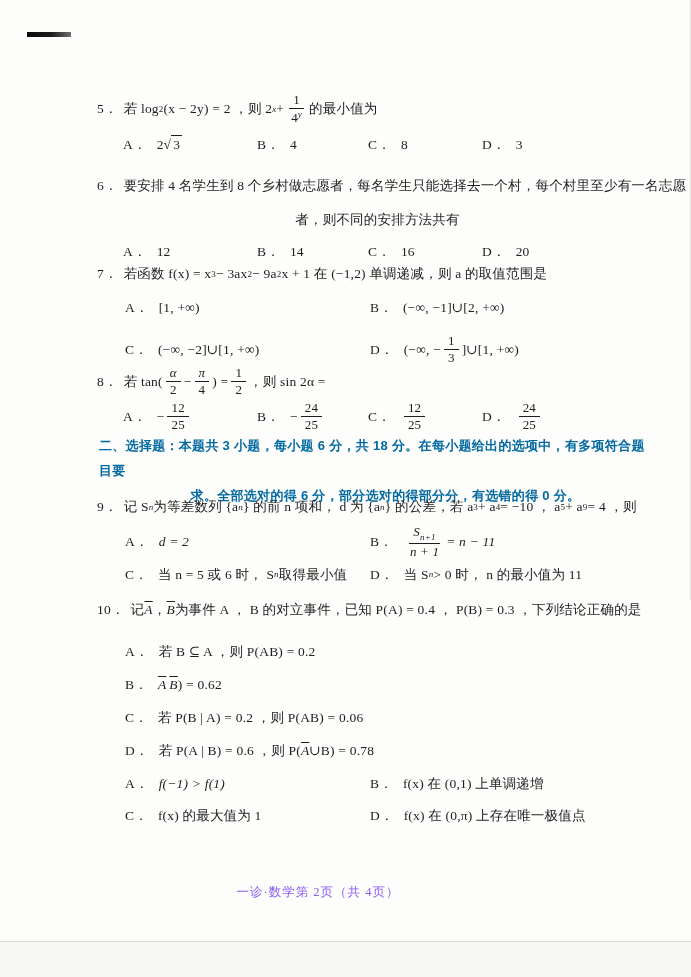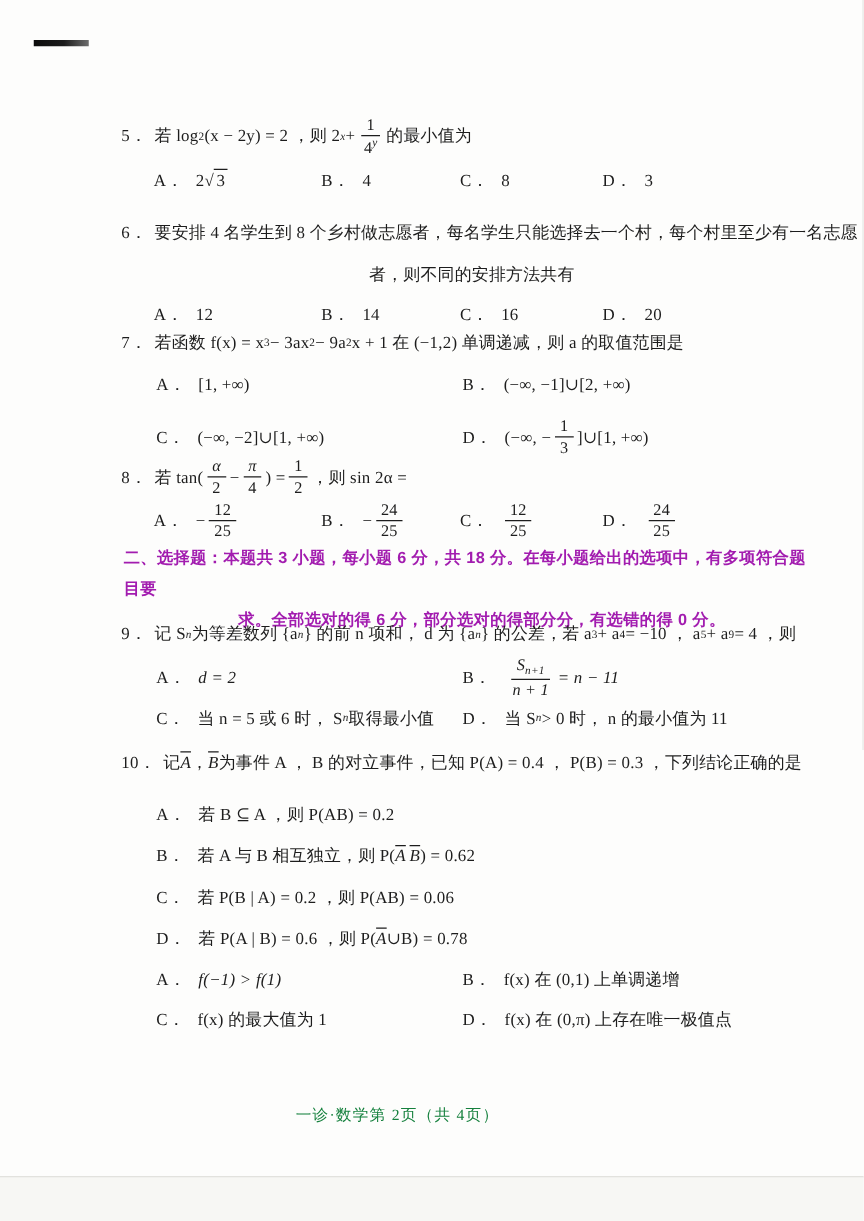--- a/index.html
+++ b/index.html
@@ -36,23 +36,23 @@
   .ov + .ov { margin-left:3px; }
 
   .orow4 { display:grid; grid-template-columns:134px 111px 114px 1fr; margin-left:26px; }
   .orow2 { display:grid; grid-template-columns:245px 1fr; margin-left:28px; }
   .optcol { margin-left:28px; }
   .opt { display:flex; align-items:center; white-space:nowrap; }
   .olab { margin-right:10px; }
 
   .sec { position:absolute; left:99px; right:36px;
          font-family:"Liberation Sans","DejaVu Sans",sans-serif;
-         font-weight:700; font-size:13px; line-height:25px; letter-spacing:.3px; color:#a21caf; }
+         font-weight:700; font-size:13px; line-height:25px; letter-spacing:.3px; color:#0369a1; }
   .footer { position:absolute; top:884px; left:0; width:636px; text-align:center;
-            font-size:12.5px; letter-spacing:1px; color:#15803d; }
+            font-size:12.5px; letter-spacing:1px; color:#8b5cf6; }
 </style>
 </head>
 <body>
 
 <div class="page">
 
   <div class="corner-mark"></div>
   <div class="right-edge"></div>
 
   <div class="blk" style="top:93px">
@@ -273,21 +273,20 @@
       <span class="ov it">B</span>
       <span> 为事件 A ， B 的对立事件，已知 P(A) = 0.4 ， P(B) = 0.3 ，下列结论正确的是</span>
     </div>
     <div class="optcol">
       <div class="opt" style="margin-top:22px">
           <span class="olab">A．</span>
           <span>若 B ⊆ A ，则 P(AB) = 0.2</span>
         </div>
       <div class="opt" style="margin-top:13px">
         <span class="olab">B．</span>
-        <span>若 A 与 B 相互独立，则 P(</span>
         <span class="ov it">A</span>
         <span class="ov it">B</span>
         <span>) = 0.62</span>
       </div>
       <div class="opt" style="margin-top:13px">
           <span class="olab">C．</span>
           <span>若 P(B | A) = 0.2 ，则 P(AB) = 0.06</span>
         </div>
       <div class="opt" style="margin-top:13px">
         <span class="olab">D．</span>

